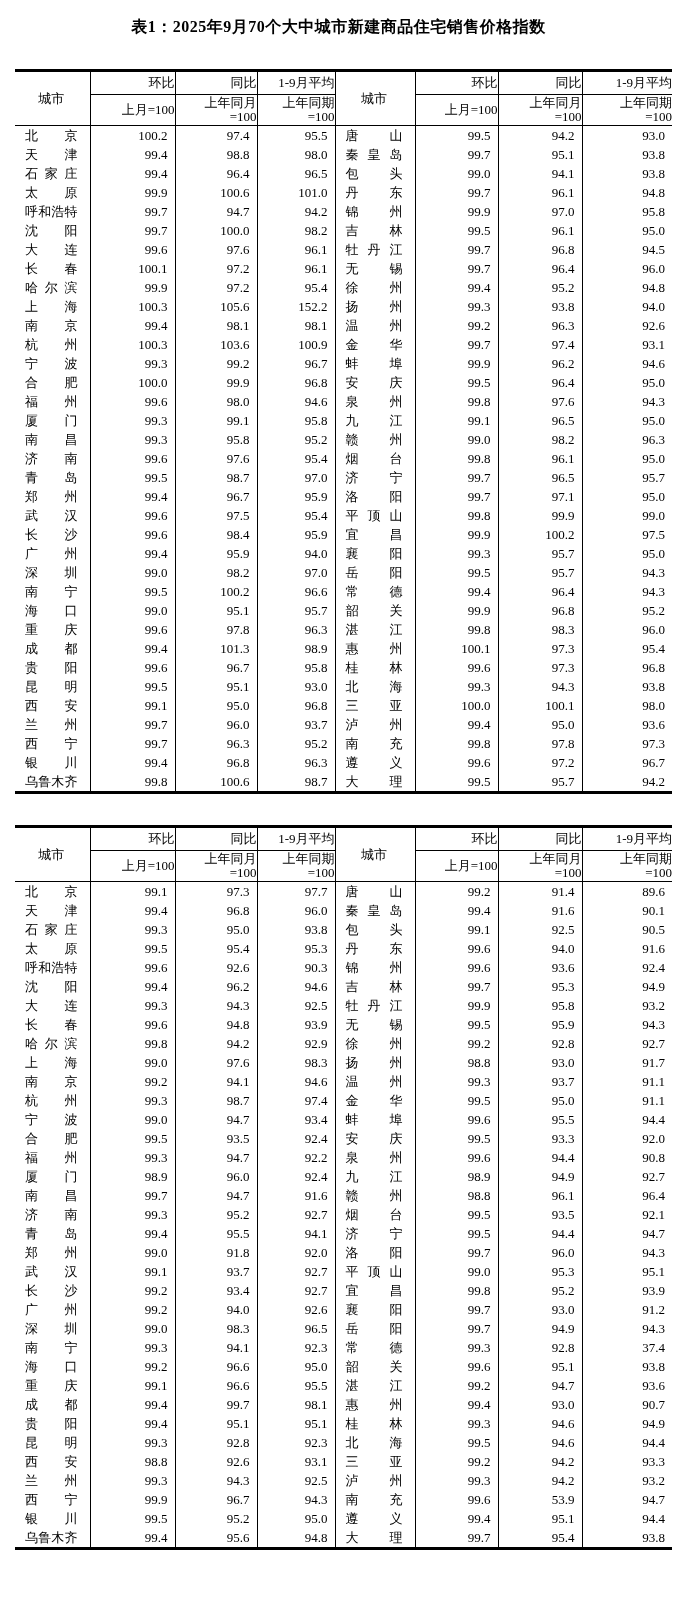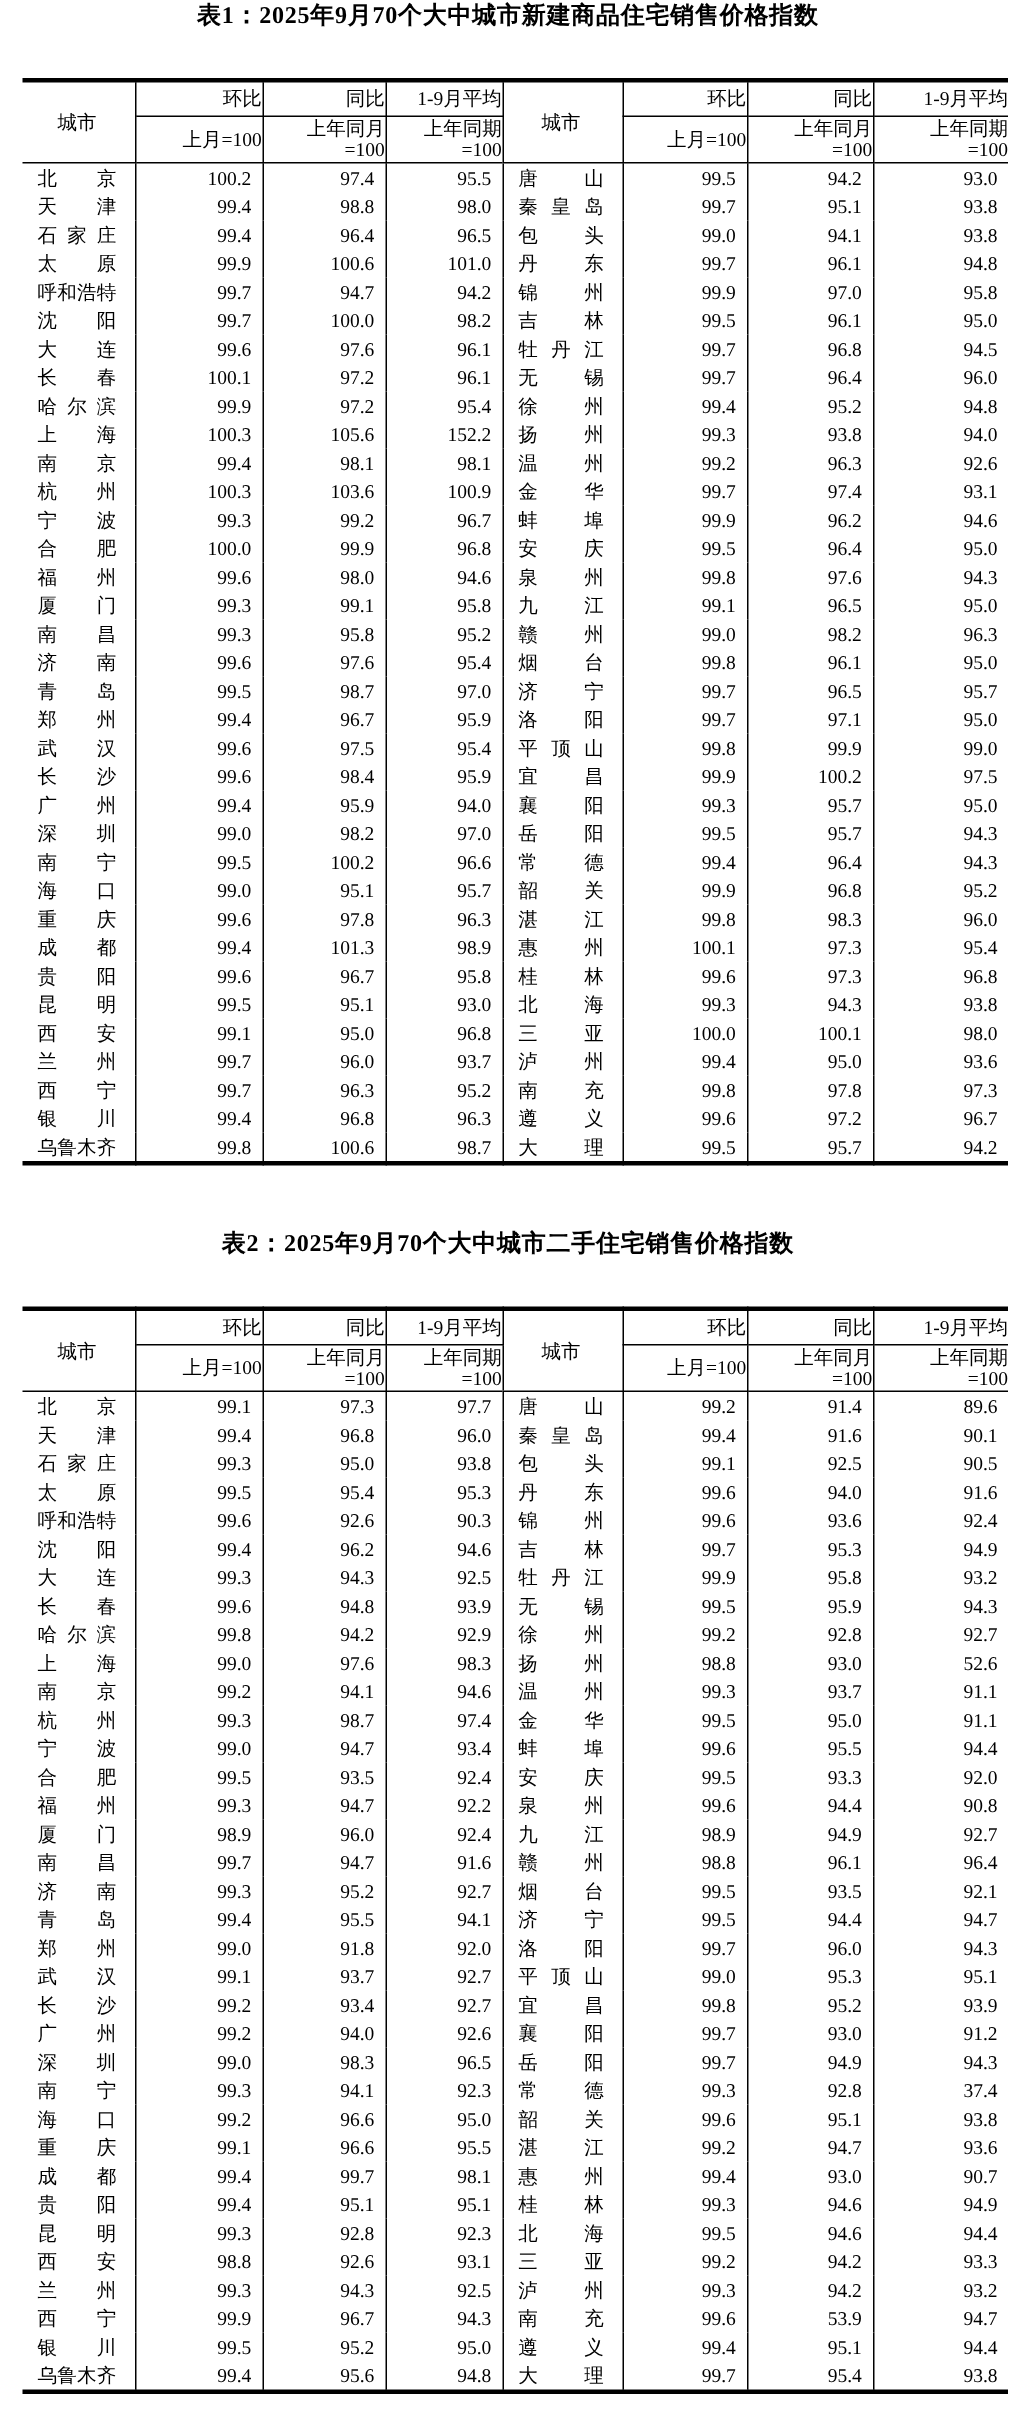--- a/index.html
+++ b/index.html
@@ -14,21 +14,21 @@
     background: #ffffff;
     overflow: hidden;
   }
   .table-title {
     width: 677px;
     text-align: center;
     font-size: 16px;
     font-weight: bold;
     letter-spacing: 0.5px;
   }
-  .title-1 { }
+  .title-1 { padding-top: 17px; }
   .title-2 { padding-top: 42px; }
   table.price-table {
     border-collapse: collapse;
     table-layout: fixed;
     width: 657px;
     margin-left: 15px;
     margin-top: 31px;
     border-top: 3px solid #000000;
     border-bottom: 3px solid #000000;
     font-size: 13px;
@@ -466,21 +466,20 @@
             <td class="city">大理</td>
             <td class="num">99.5</td>
             <td class="num">95.7</td>
             <td class="num">94.2</td>
           </tr>
         </tbody>
     </table>
   </section>
 
   <section>
-    <h2 class="table-title title-2">表2：2025年9月70个大中城市二手住宅销售价格指数</h2>
     <table class="price-table">
       <colgroup>
         <col class="c-city">
           <col class="c-mom">
           <col class="c-yoy">
           <col class="c-avg">
         <col class="c-city2">
           <col class="c-mom2">
           <col class="c-yoy2">
           <col class="c-avg2">
@@ -609,21 +608,21 @@
             <td class="num">92.7</td>
           </tr>
           <tr>
             <td class="city">上海</td>
             <td class="num">99.0</td>
             <td class="num">97.6</td>
             <td class="num">98.3</td>
             <td class="city">扬州</td>
             <td class="num">98.8</td>
             <td class="num">93.0</td>
-            <td class="num">52.6</td>
+            <td class="num">91.7</td>
           </tr>
           <tr>
             <td class="city">南京</td>
             <td class="num">99.2</td>
             <td class="num">94.1</td>
             <td class="num">94.6</td>
             <td class="city">温州</td>
             <td class="num">99.3</td>
             <td class="num">93.7</td>
             <td class="num">91.1</td>

